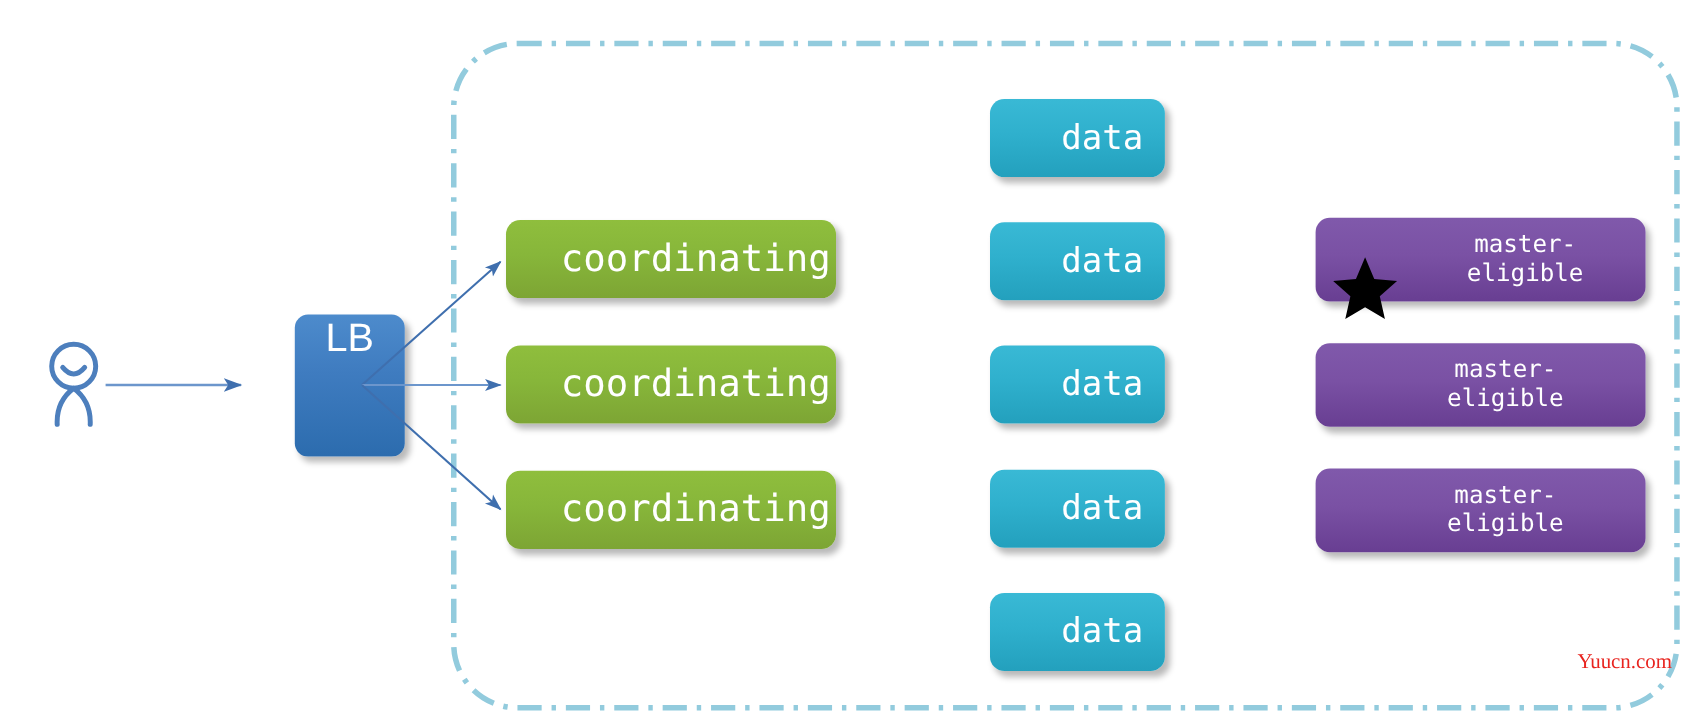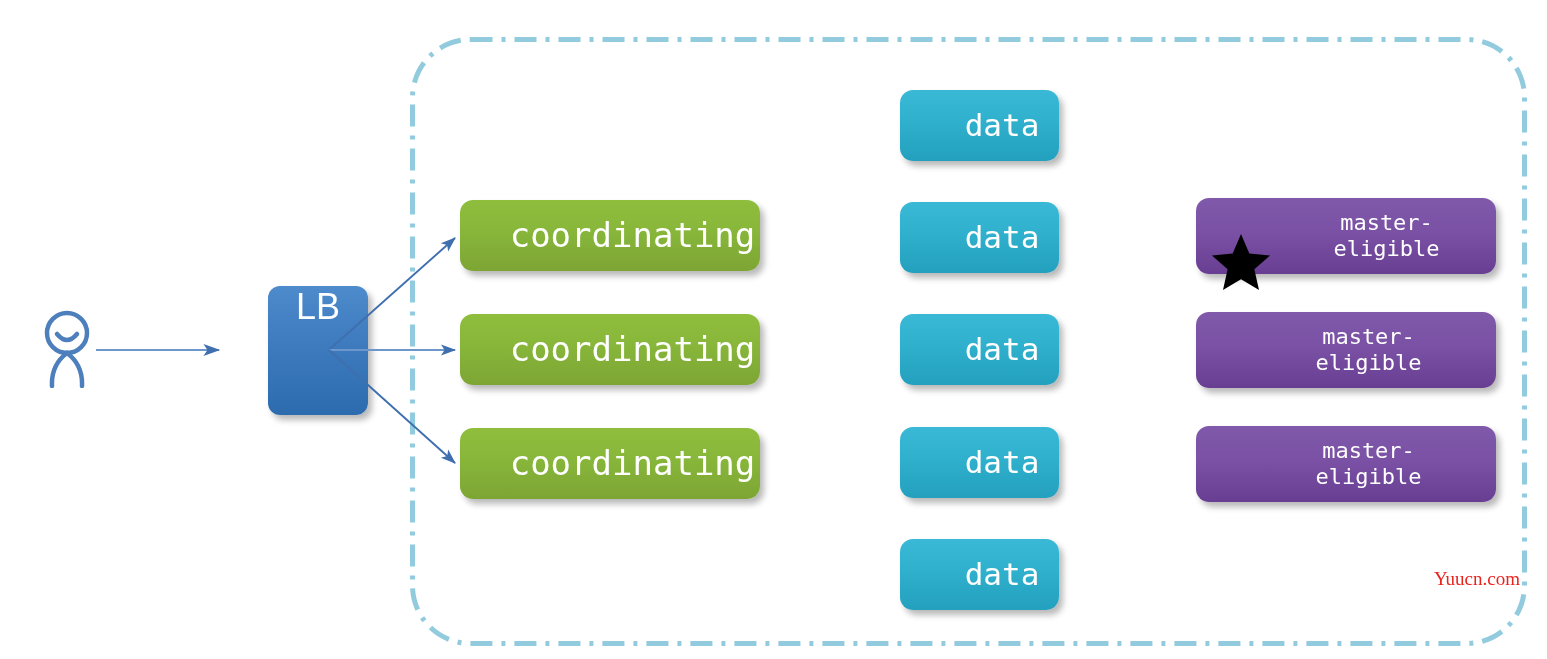--- a/index.html
+++ b/index.html
@@ -122,21 +122,21 @@
     width: 1547px;
     height: 659px;
     pointer-events: none;
     z-index: 5;
   }
 
   
   .watermark {
     position: absolute;
     left: 1434px;
-    top: 568px;
+    top: 591px;
     color: #e8241f;
     font-family: "Liberation Serif", "DejaVu Serif", serif;
     font-size: 19px;
     white-space: nowrap;
     text-align: right;
   }
 </style>
 </head>
 <body>
 

